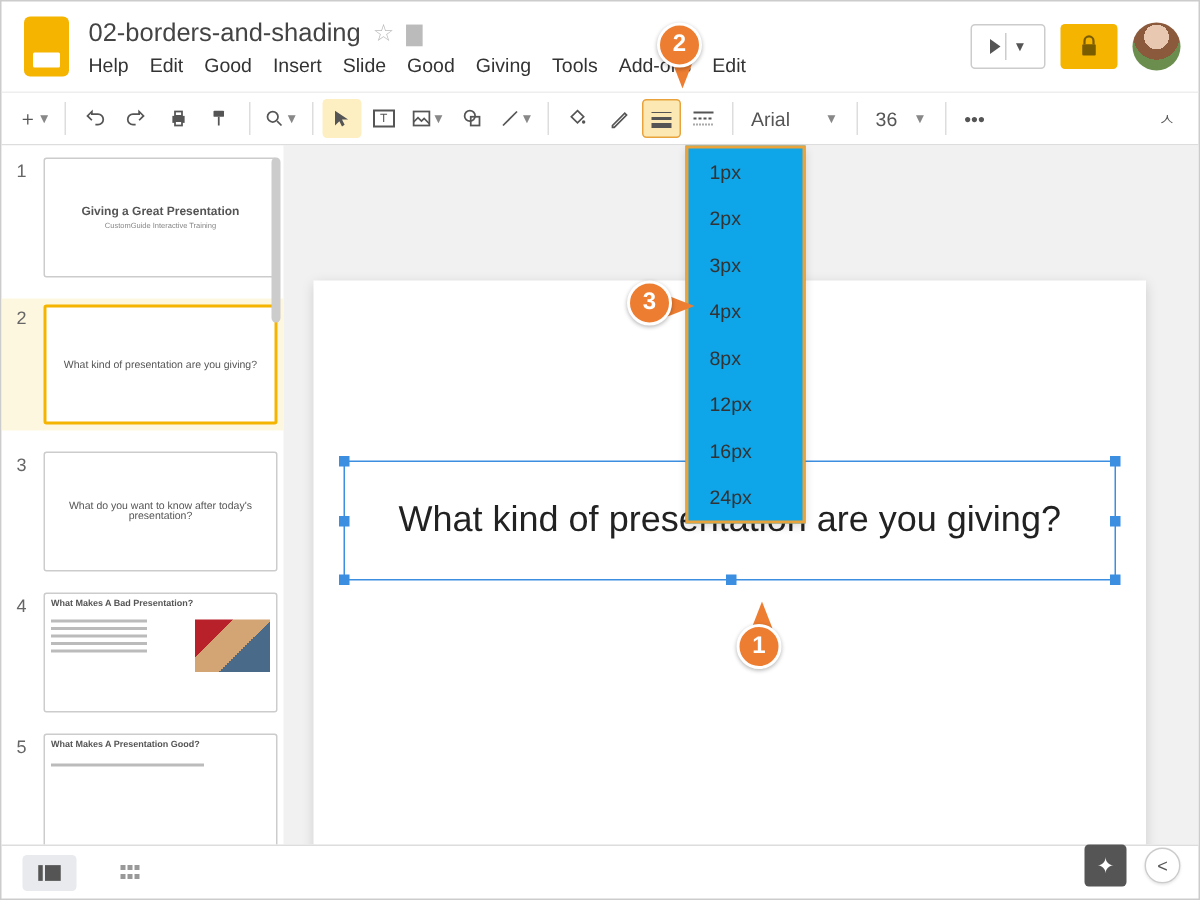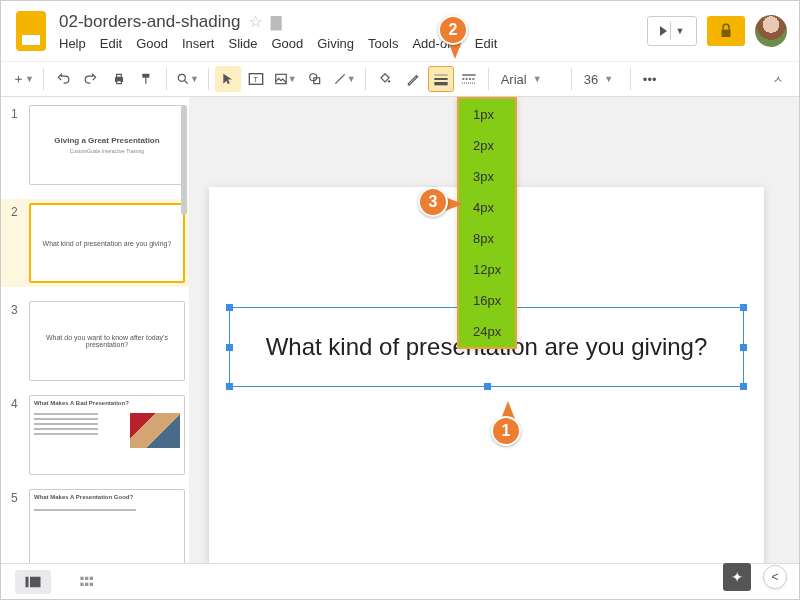--- a/index.html
+++ b/index.html
@@ -23,21 +23,21 @@
 .present-btn .dd { font-size:9px; color:#555; border-left:1px solid #ccc; padding-left:5px; height:18px; display:flex;align-items:center;}
 .share-btn { width: 38px; height: 30px; background:#f4b400; border-radius:3px; display:flex;align-items:center;justify-content:center;}
 .avatar { width:32px; height:32px; border-radius:50%; background: radial-gradient(circle at 50% 30%, #e8c8b0 0 30%, #8b5a3c 30% 55%, #6b8e4e 55% 100%); }
 
 
 .toolbar { height: 36px; border-top:1px solid #eee; border-bottom:1px solid #ddd; display:flex; align-items:center; padding: 0 8px; gap:2px; font-size:13px; color:#555; }
 .tb-btn { min-width:26px; height:26px; display:flex; align-items:center; justify-content:center; border-radius:3px; cursor:pointer; padding:0 3px;}
 .tb-sep { width:1px; height:22px; background:#ddd; margin: 0 4px;}
 .tb-btn.active { background:#fce8b2; border:1px solid #e8a33d; }
 .tb-btn.hl { background:#feefc3; }
-.font-sel { display:flex; align-items:center; gap:6px; padding:0 6px; min-width:70px; justify-content:flex-start;}
+.font-sel { display:flex; align-items:center; gap:6px; padding:0 6px; min-width:70px; justify-content:space-between;}
 .caret { font-size:9px; color:#888; }
 .collapse { margin-left:auto; }
 
 
 .main { display:flex; height: calc(100% - 60px - 36px - 36px); }
 .slide-panel { width: 188px; background:#fff; padding: 8px 4px 8px 10px; overflow:hidden; position:relative;}
 .thumb-row { display:flex; align-items:flex-start; gap:6px; margin-bottom: 14px;}
 .thumb-num { font-size:12px; color:#666; width:12px; padding-top:2px;}
 .thumb { width: 157px; height:80px; border:1px solid #ccc; background:#fff; font-size:7px; color:#555; display:flex; flex-direction:column; align-items:center; justify-content:center; text-align:center; padding:4px; position:relative; border-radius:2px;}
 .thumb.selected { border:2px solid #f4b400; }
@@ -54,21 +54,21 @@
 
 .canvas-area { flex:1; background:#f1f1f1; position:relative; overflow:hidden;}
 .slide { position:absolute; left:20px; top:90px; width:555px; height:410px; background:#fff; box-shadow:0 2px 8px rgba(0,0,0,0.15);}
 .textbox { position:absolute; left:20px; top:120px; width:515px; height:80px; border:1px solid #3b8ee0; display:flex; align-items:center; justify-content:center; text-align:center; font-size:24px; color:#222; padding:8px;}
 .handle { position:absolute; width:7px; height:7px; background:#3b8ee0; }
 .h-tl{top:-4px;left:-4px;} .h-tm{top:-4px;left:calc(50% - 3px);} .h-tr{top:-4px;right:-4px;}
 .h-ml{top:calc(50% - 3px);left:-4px;} .h-mr{top:calc(50% - 3px);right:-4px;}
 .h-bl{bottom:-4px;left:-4px;} .h-bm{bottom:-4px;left:calc(50% - 3px);} .h-br{bottom:-4px;right:-4px;}
 
 
-.dropdown { position:absolute; left:456px; top:96px; width:60px; background:#84cc16; border:2px solid #e8a33d; z-index:50; box-shadow:0 2px 6px rgba(0,0,0,0.15);}
+.dropdown { position:absolute; left:456px; top:96px; width:80px; background:#0ea5e9; border:2px solid #e8a33d; z-index:50; box-shadow:0 2px 6px rgba(0,0,0,0.15);}
 .dropdown-item { padding:8px 14px; font-size:13px; color:#333; }
 
 
 .callout { position:absolute; width:30px; height:30px; border-radius:50%; background:#ed7d31; color:#fff; display:flex; align-items:center; justify-content:center; font-weight:bold; font-size:16px; border:2px solid #fff; box-shadow:0 1px 3px rgba(0,0,0,0.3); z-index:60;}
 .callout-tail { position:absolute; width:0; height:0; z-index:55;}
 .c1 { left:490px; top:415px; }
 .c1-tail { left:500px; top:400px; border-left:7px solid transparent; border-right:7px solid transparent; border-bottom:18px solid #ed7d31;}
 .c2 { left:437px; top:14px; }
 .c2-tail { left:447px; top:40px; border-left:7px solid transparent; border-right:7px solid transparent; border-top:18px solid #ed7d31;}
 .c3 { left:417px; top:186px; }

